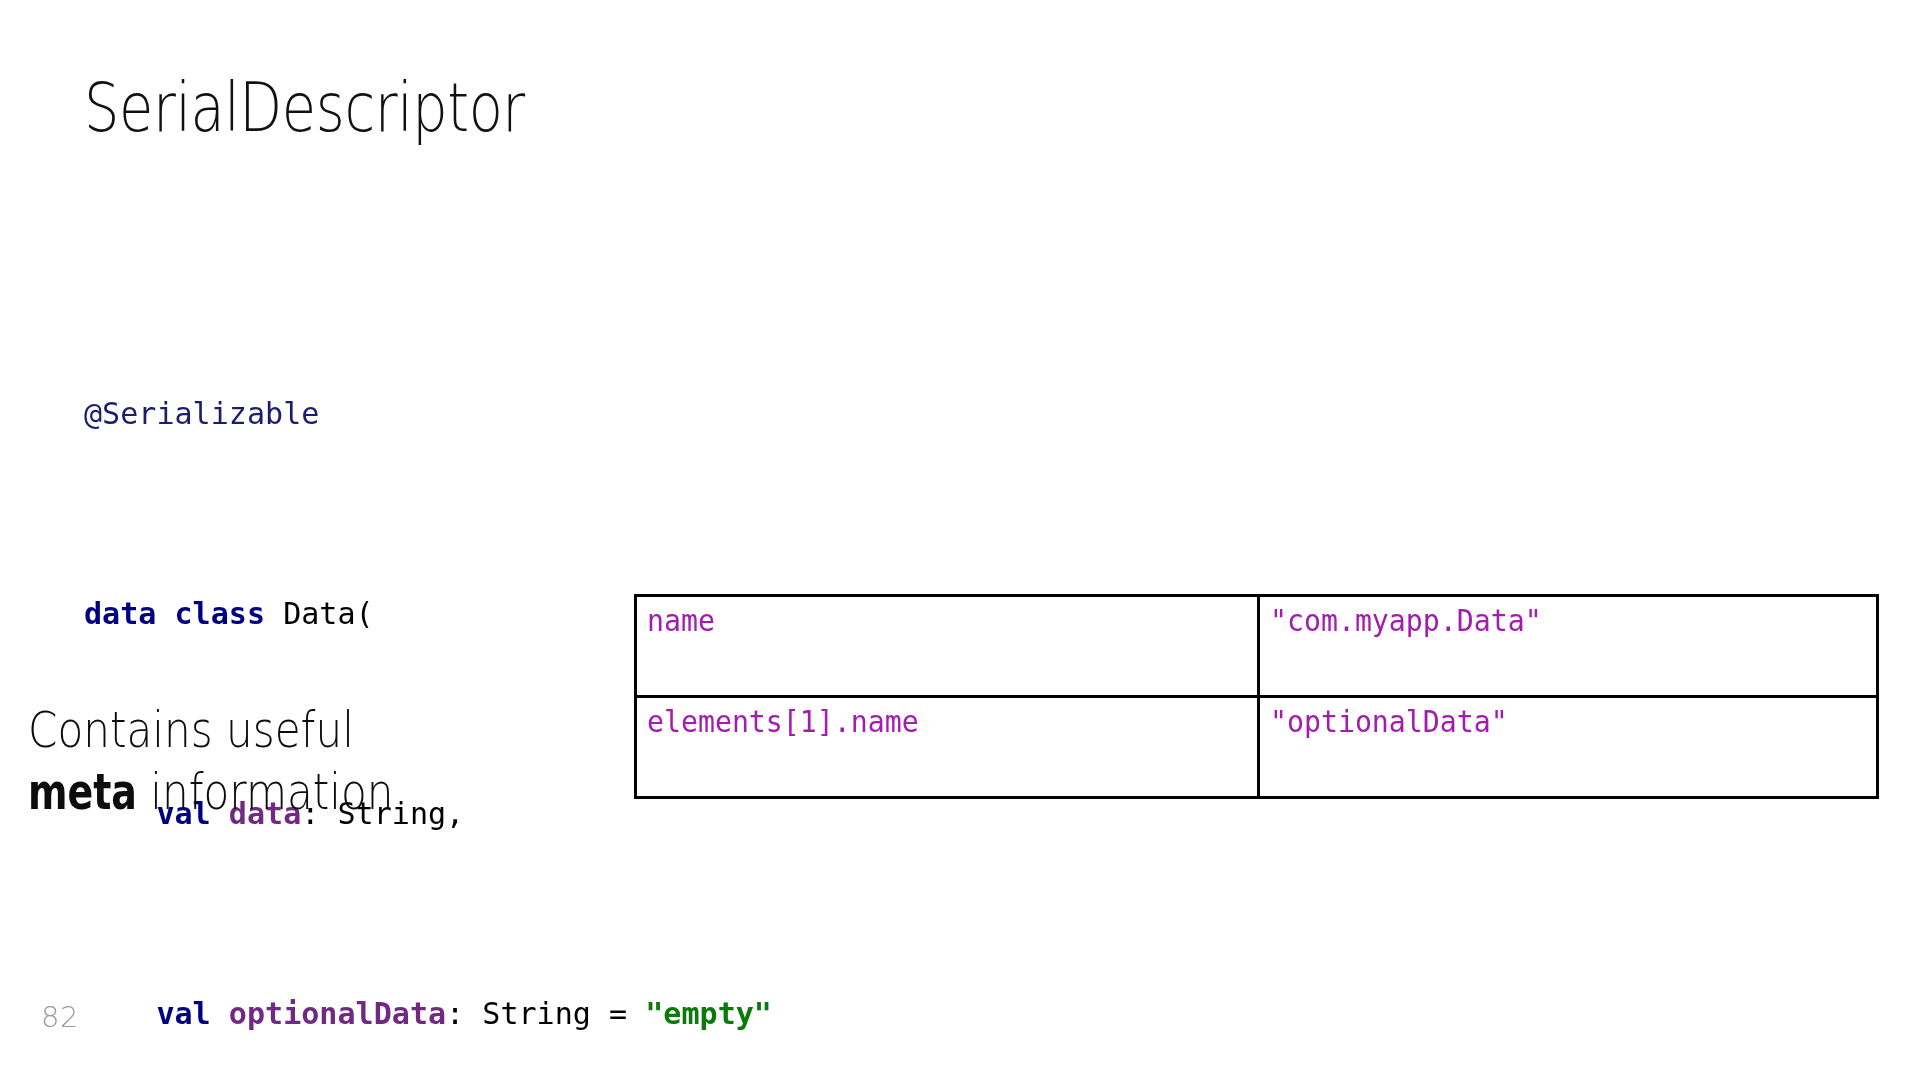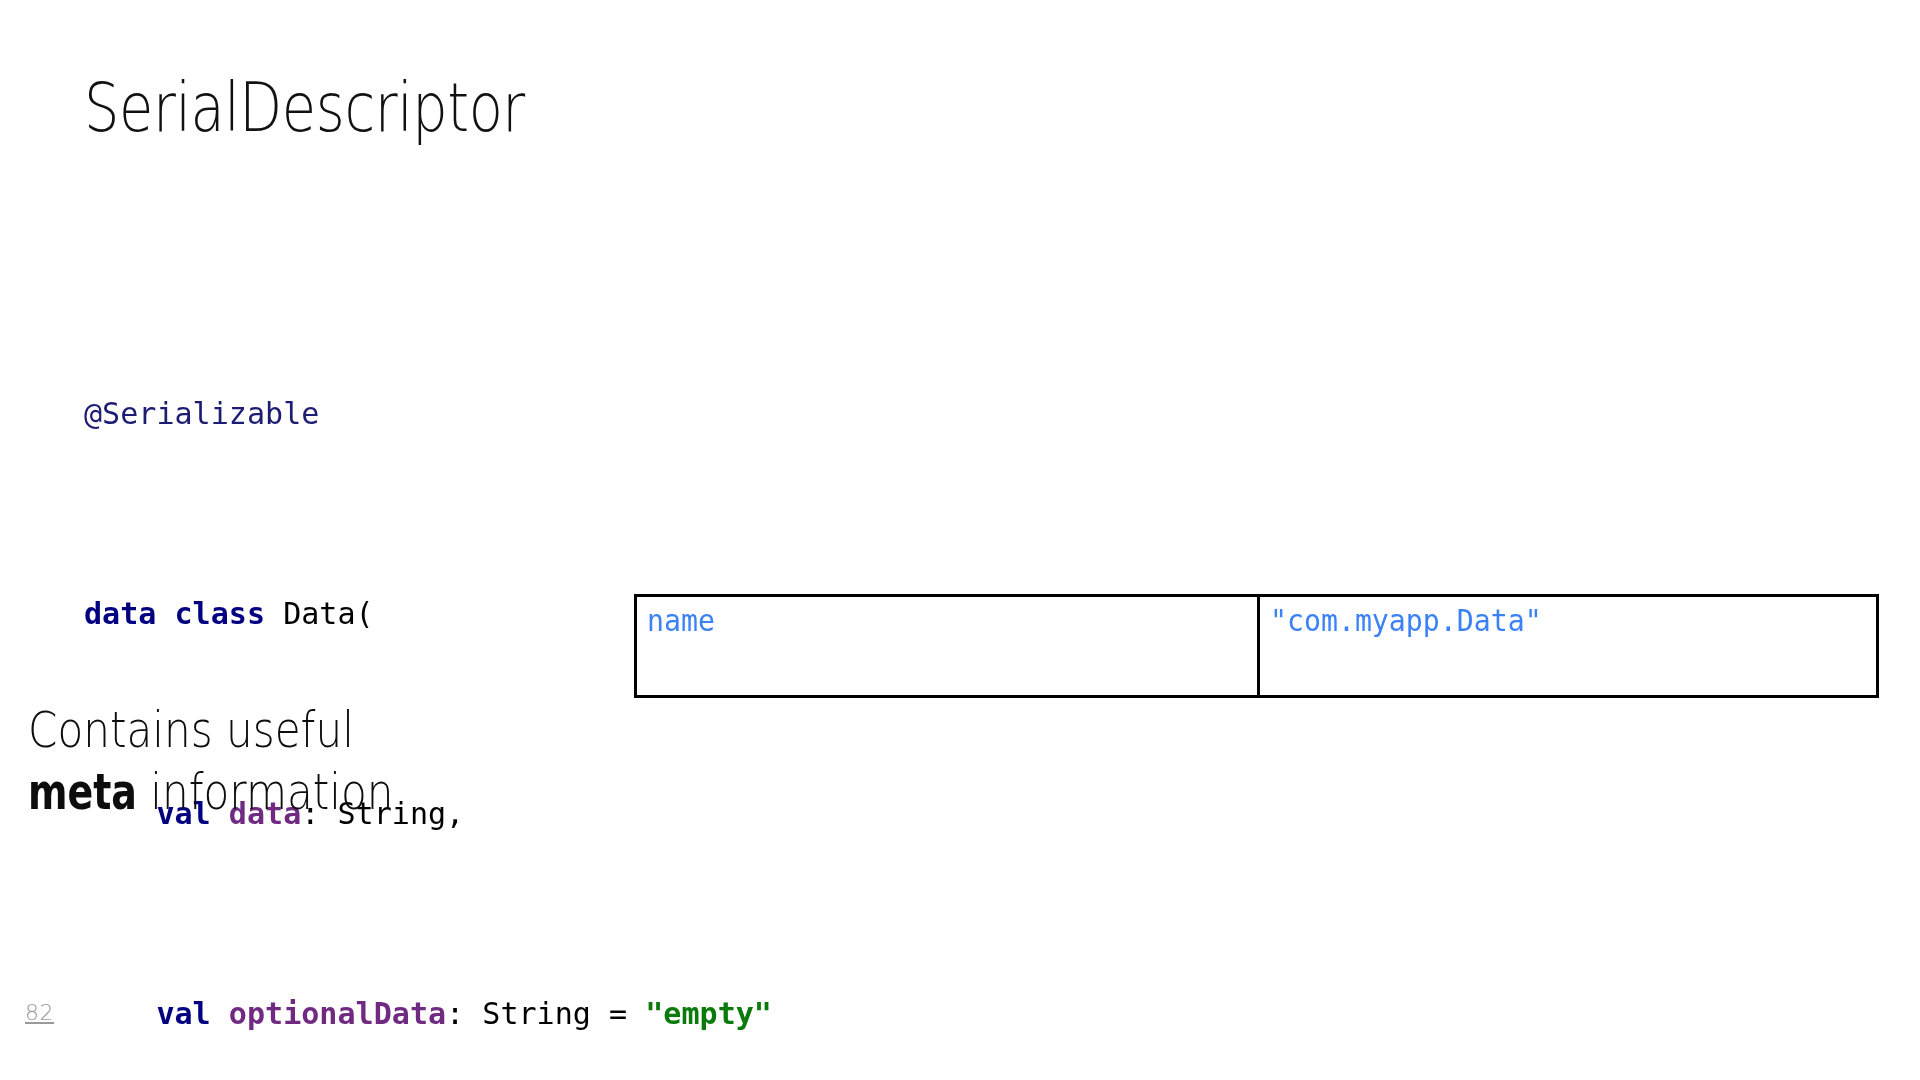--- a/index.html
+++ b/index.html
@@ -72,21 +72,21 @@
   
   #descriptor-table {
     position: absolute;
     left: 634px;
     top: 594px;
     width: 1196px;
     border-collapse: collapse;
     table-layout: fixed;
     font-family: "DejaVu Sans Mono", monospace;
     font-size: 30px;
-    color: #3b82f6;
+    color: #a21caf;
   }
   #descriptor-table td {
     border: 3px solid #000000;
     height: 92px;
     padding: 6px 10px 0 10px;
     vertical-align: top;
     white-space: nowrap;
     overflow: hidden;
     transform: scaleX(1);
   }
@@ -95,28 +95,27 @@
   #descriptor-table td .cell-inner {
     display: inline-block;
     transform: scaleX(0.94);
     transform-origin: left top;
   }
   #descriptor-table td.is-bold .cell-inner { font-weight: bold; }
 
   
   #page-number {
     position: absolute;
-    left: 25px;
+    left: 41px;
     top: 1000px;
     font-family: "DejaVu Sans", sans-serif;
-    font-size: 22px;
+    font-size: 29px;
     font-weight: 300;
     color: #9a9a9a;
     letter-spacing: 0.5px;
-    text-decoration: underline;
   }
 </style>
 </head>
 <body>
 
 <div id="slide-title">SerialDescriptor</div>
 
 <div id="code-block">
   <div class="code-line"><span class="tok-annotation">@Serializable</span></div>
 
@@ -130,16 +129,20 @@
 </div>
 
 <div id="caption"><span>Contains useful</span><br><span class="strong">meta</span><span> information</span></div>
 
 <table id="descriptor-table">
   <tbody>
     <tr>
       <td class="col-key"><span class="cell-inner">name</span></td>
       <td class="col-value"><span class="cell-inner">"com.myapp.Data"</span></td>
     </tr>
+    <tr>
+      <td class="col-key"><span class="cell-inner">elements[1].name</span></td>
+      <td class="col-value"><span class="cell-inner">"optionalData"</span></td>
+    </tr>
   </tbody>
 </table>
 
 <div id="page-number">82</div>
 
 </body></html>

